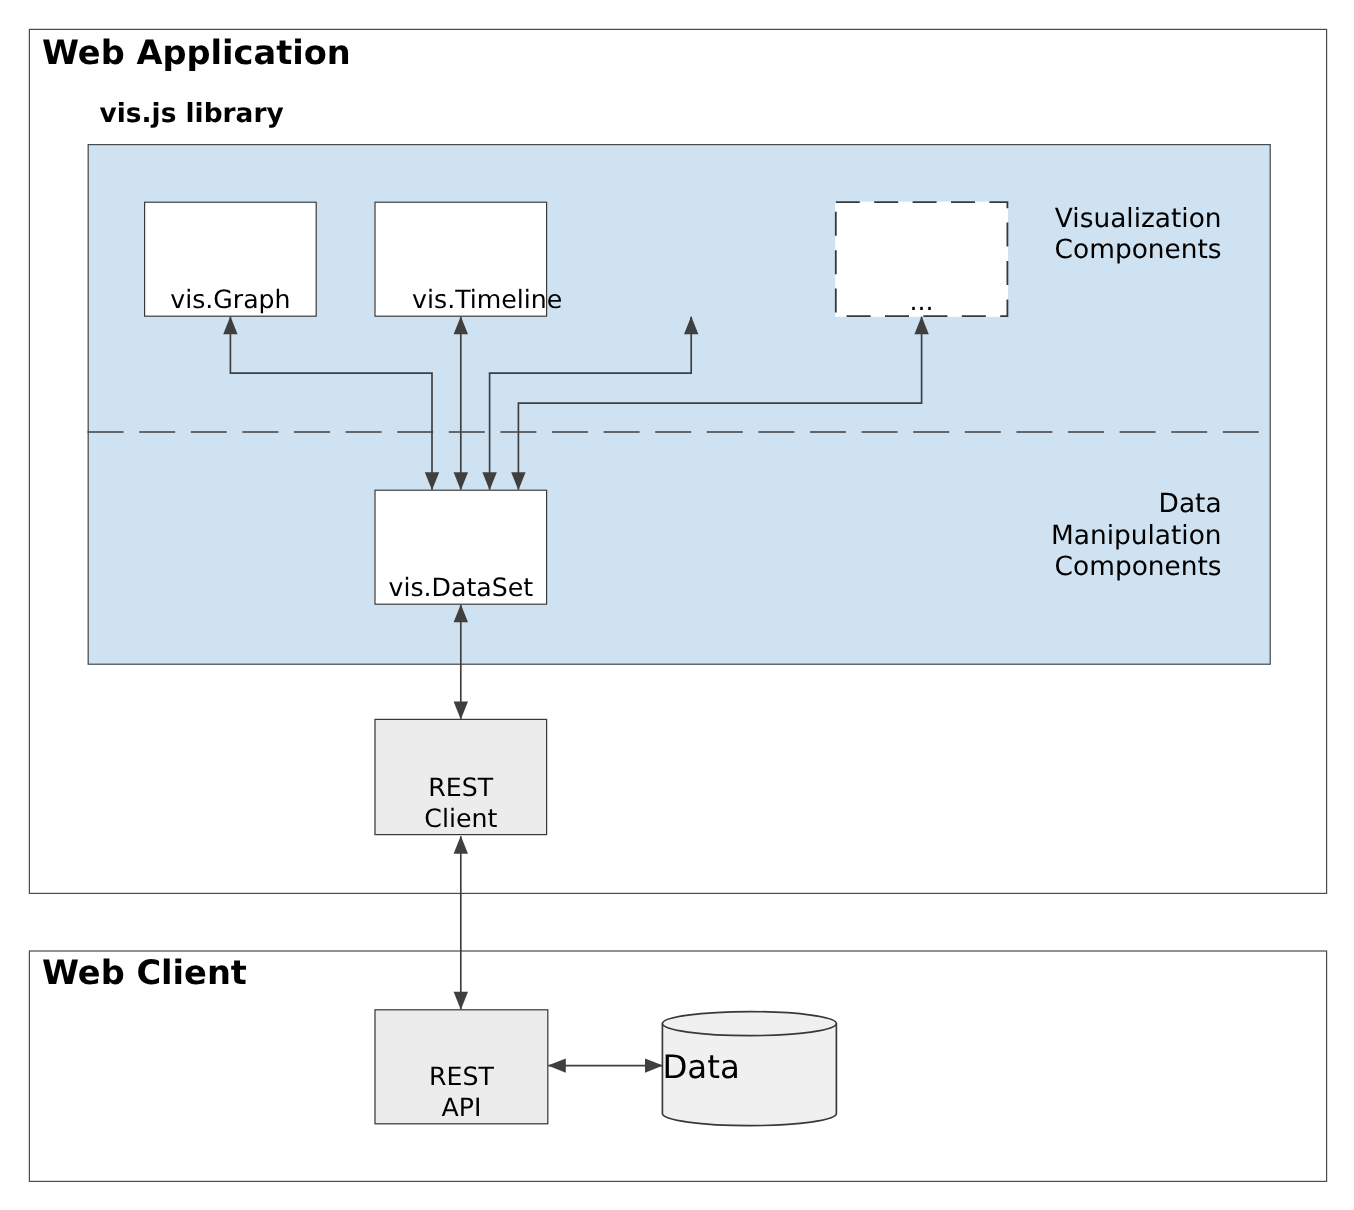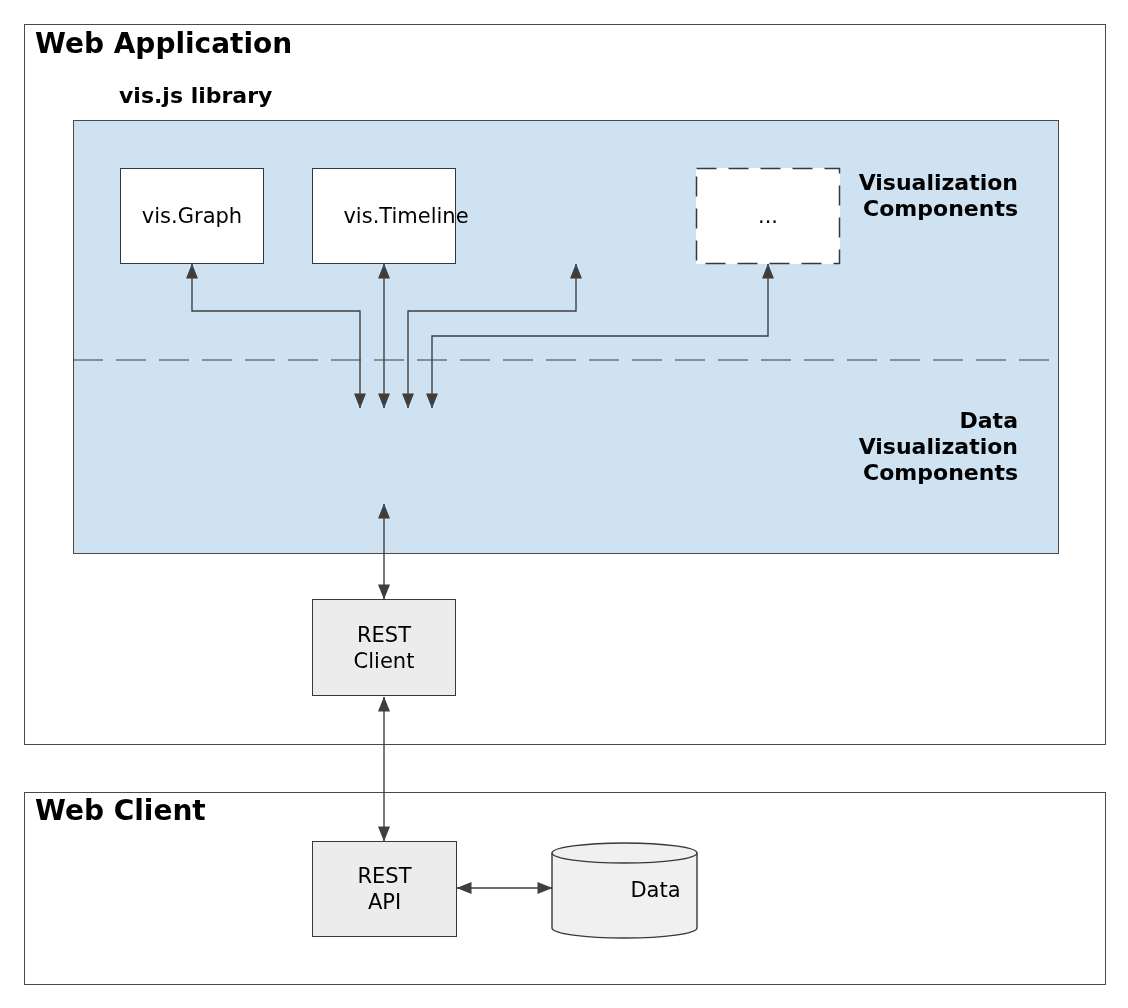--- a/index.html
+++ b/index.html
@@ -20,36 +20,36 @@
   .panel-blue{
     position:absolute;border:1.2px solid var(--container_border);
     background:var(--blue_fill);z-index:1;
   }
   .title{
     position:absolute;font-size:28px;font-weight:bold;line-height:34px;
     white-space:nowrap;z-index:4;
   }
   .subtitle{
     position:absolute;font-size:22px;font-weight:bold;line-height:26px;
-    white-space:nowrap;z-index:4;margin-left:36px;
+    white-space:nowrap;z-index:4;
   }
   .node{
-    position:absolute;display:flex;align-items:center;justify-content:center;
+    position:absolute;display:flex;align-items:flex-end;justify-content:center;
     text-align:center;font-size:21px;line-height:26px;z-index:2;
     border:1.5px solid var(--box_border);background:#ffffff;box-sizing:border-box;
   }
   .node.gray{background:var(--gray_fill);}
   .node.dashed{border:none;background:#ffffff;}
   .node .box-label{white-space:pre-line;}
   .section-label{
-    position:absolute;font-size:22px;font-weight:bold;line-height:26px;
+    position:absolute;font-size:22px;font-weight:normal;line-height:26px;
     text-align:right;width:200px;right:110px;z-index:4;
   }
   .free-label{
-    position:absolute;font-size:21px;line-height:26px;text-align:center;z-index:4;padding-left:31px;
+    position:absolute;font-size:27px;line-height:26px;z-index:4;
   }
   svg.overlay{position:absolute;left:0;top:0;z-index:3;pointer-events:none;}
   .conn{stroke:var(--line_color);stroke-width:1.4;fill:none;}
   .dash-sep{stroke:var(--line_color);stroke-width:1.2;stroke-dasharray:30 13;fill:none;}
   .dash-rect{stroke:var(--box_border);stroke-width:1.5;stroke-dasharray:20 12;fill:none;}
   .cyl{stroke:var(--box_border);stroke-width:1.4;}
 </style>
 </head>
 <body>
 
@@ -65,22 +65,25 @@
     <span class="box-label">vis.Graph</span>
   </div>
   <div class="node" style="left:312px;top:168px;width:144px;height:96px;padding-left:44px;">
     <span class="box-label">vis.Timeline</span>
   </div>
   <div class="node dashed" style="left:696px;top:168px;width:144px;height:96px;">
     <span class="box-label">...</span>
   </div>
 
   <div class="section-label" style="top:170px;">Visualization Components</div>
-  <div class="section-label" style="top:408px;">Data Visualization Components</div>
+  <div class="section-label" style="top:408px;">Data Manipulation Components</div>
 
+  <div class="node" style="left:312px;top:408px;width:144px;height:96px;">
+    <span class="box-label">vis.DataSet</span>
+  </div>
 
   <div class="node gray" style="left:312px;top:599px;width:144px;height:97px;">
     <span class="box-label">REST
 Client</span>
   </div>
 
   <div class="container-box" style="left:24px;top:792px;width:1080px;height:191px;"></div>
   <div class="title" style="left:35px;top:794px;">Web Client</div>
 
   <div class="node gray" style="left:312px;top:841px;width:145px;height:96px;">

